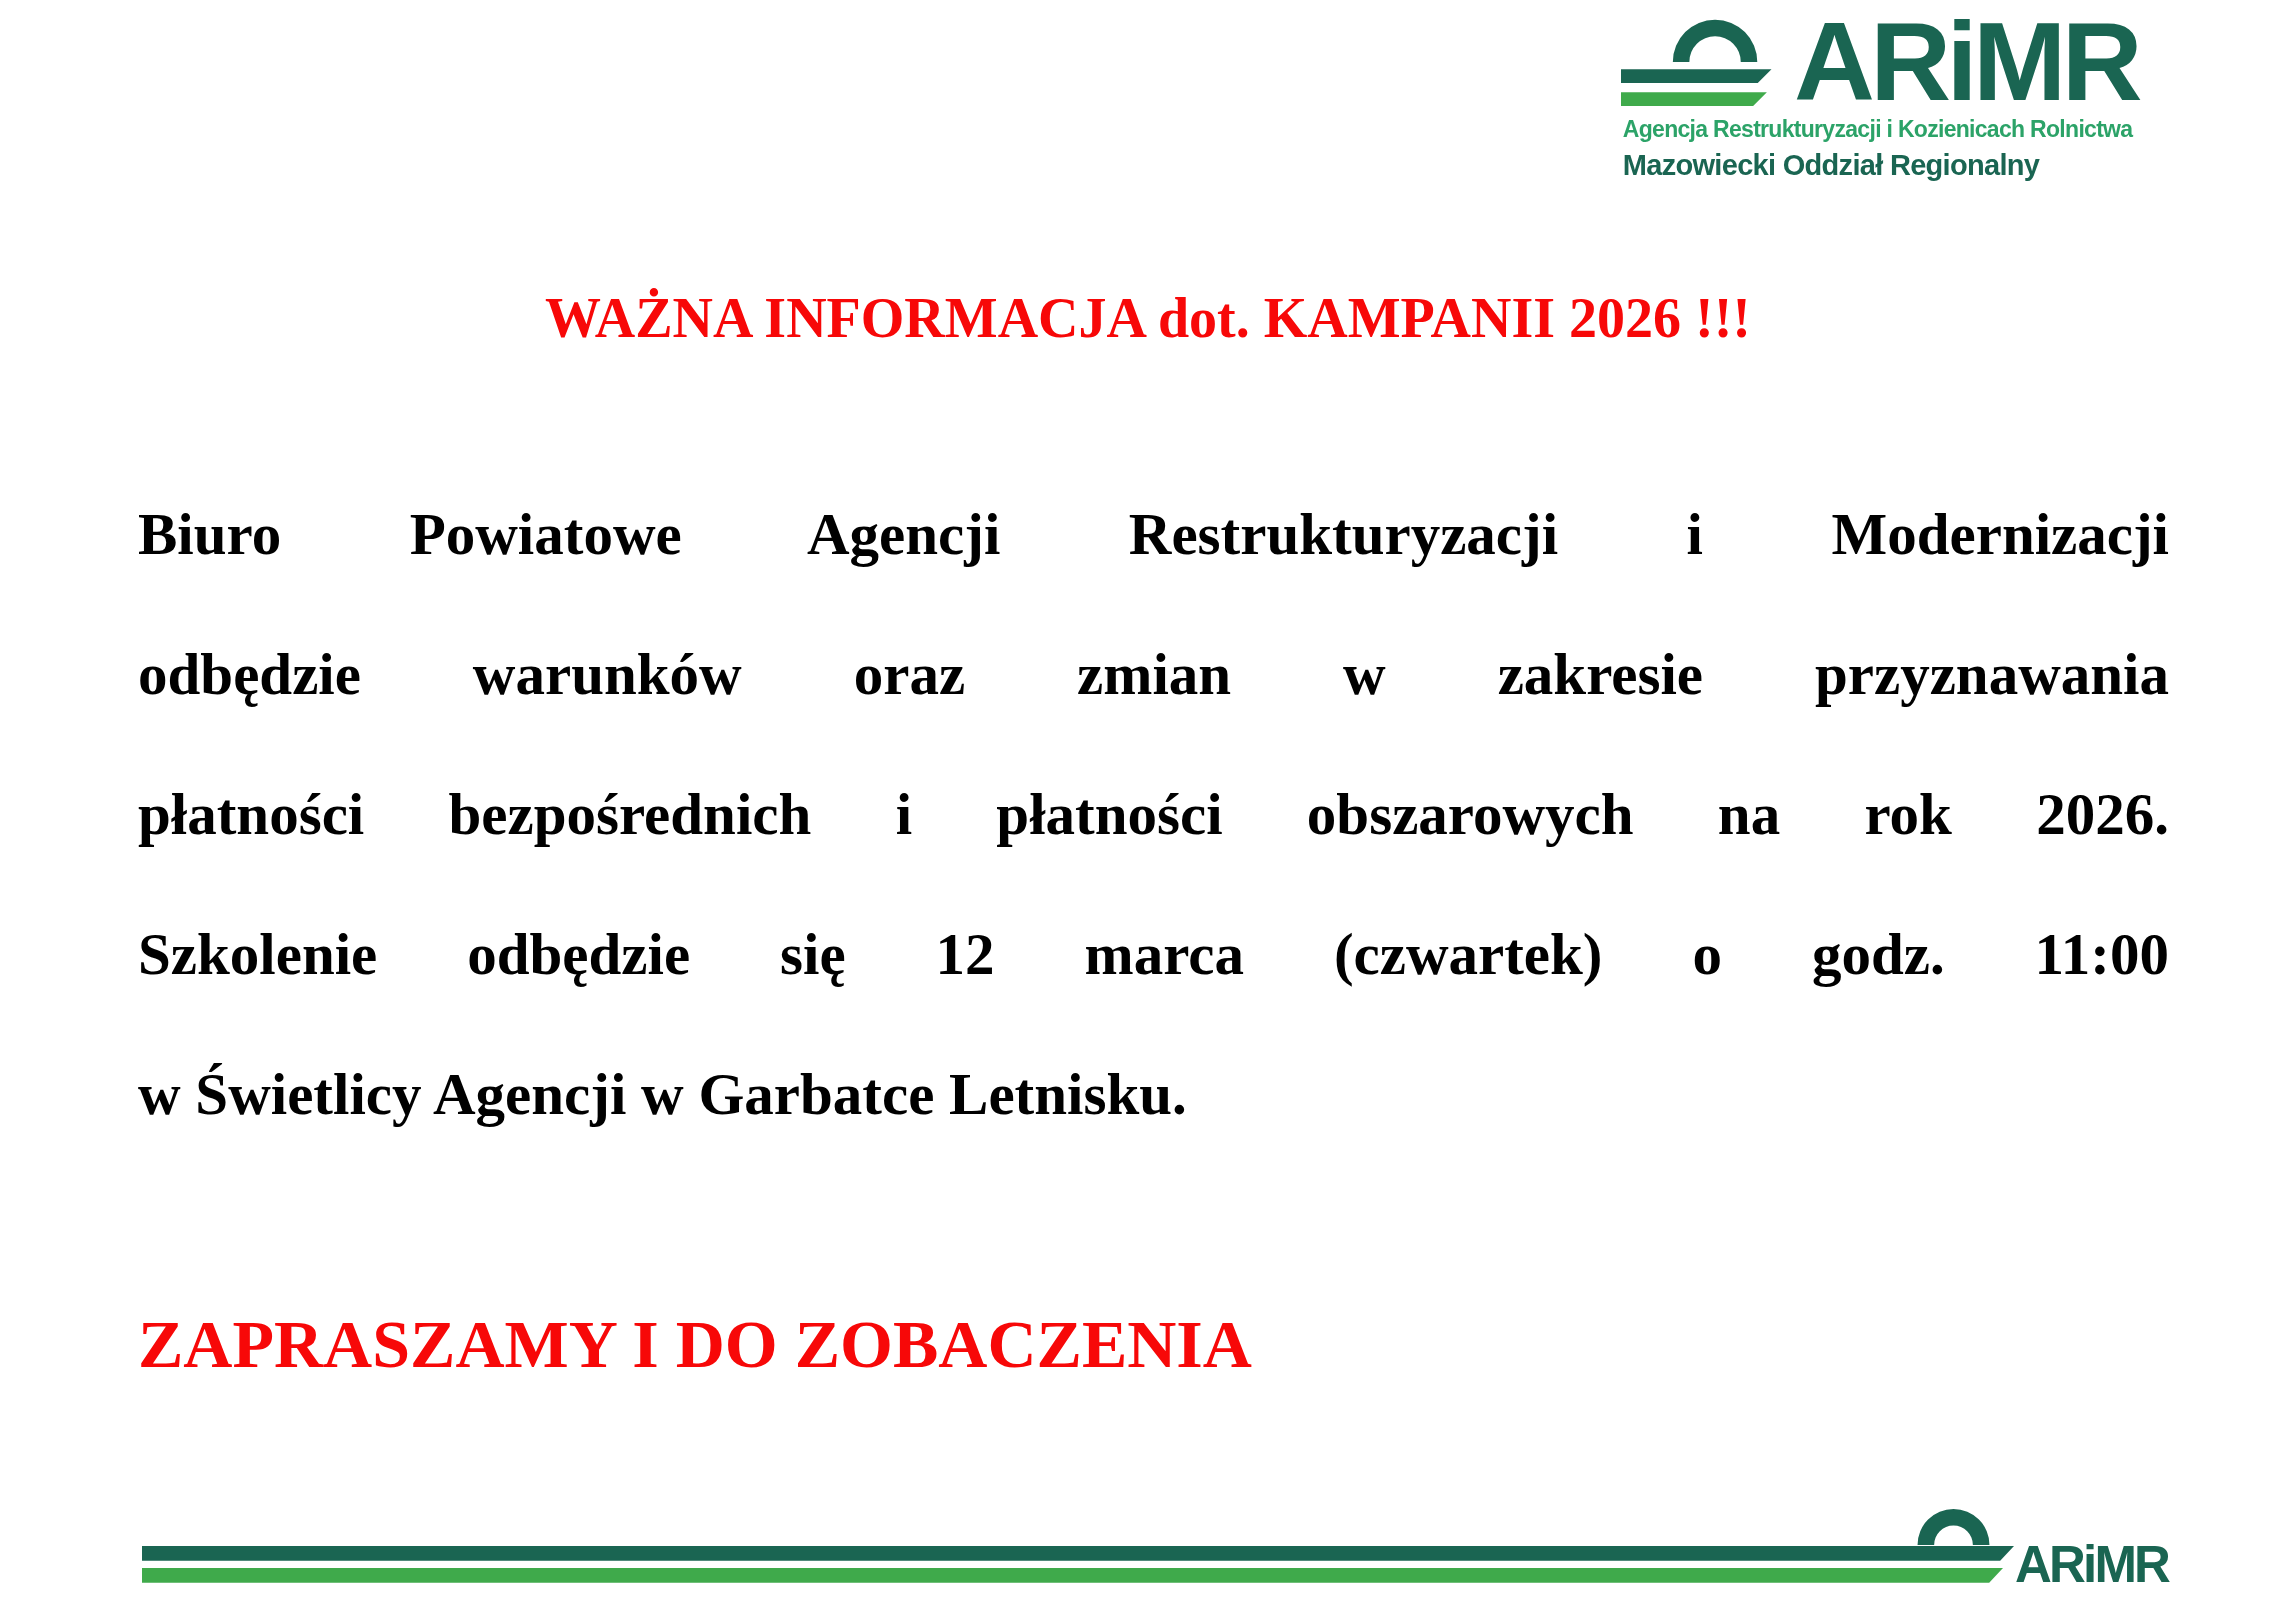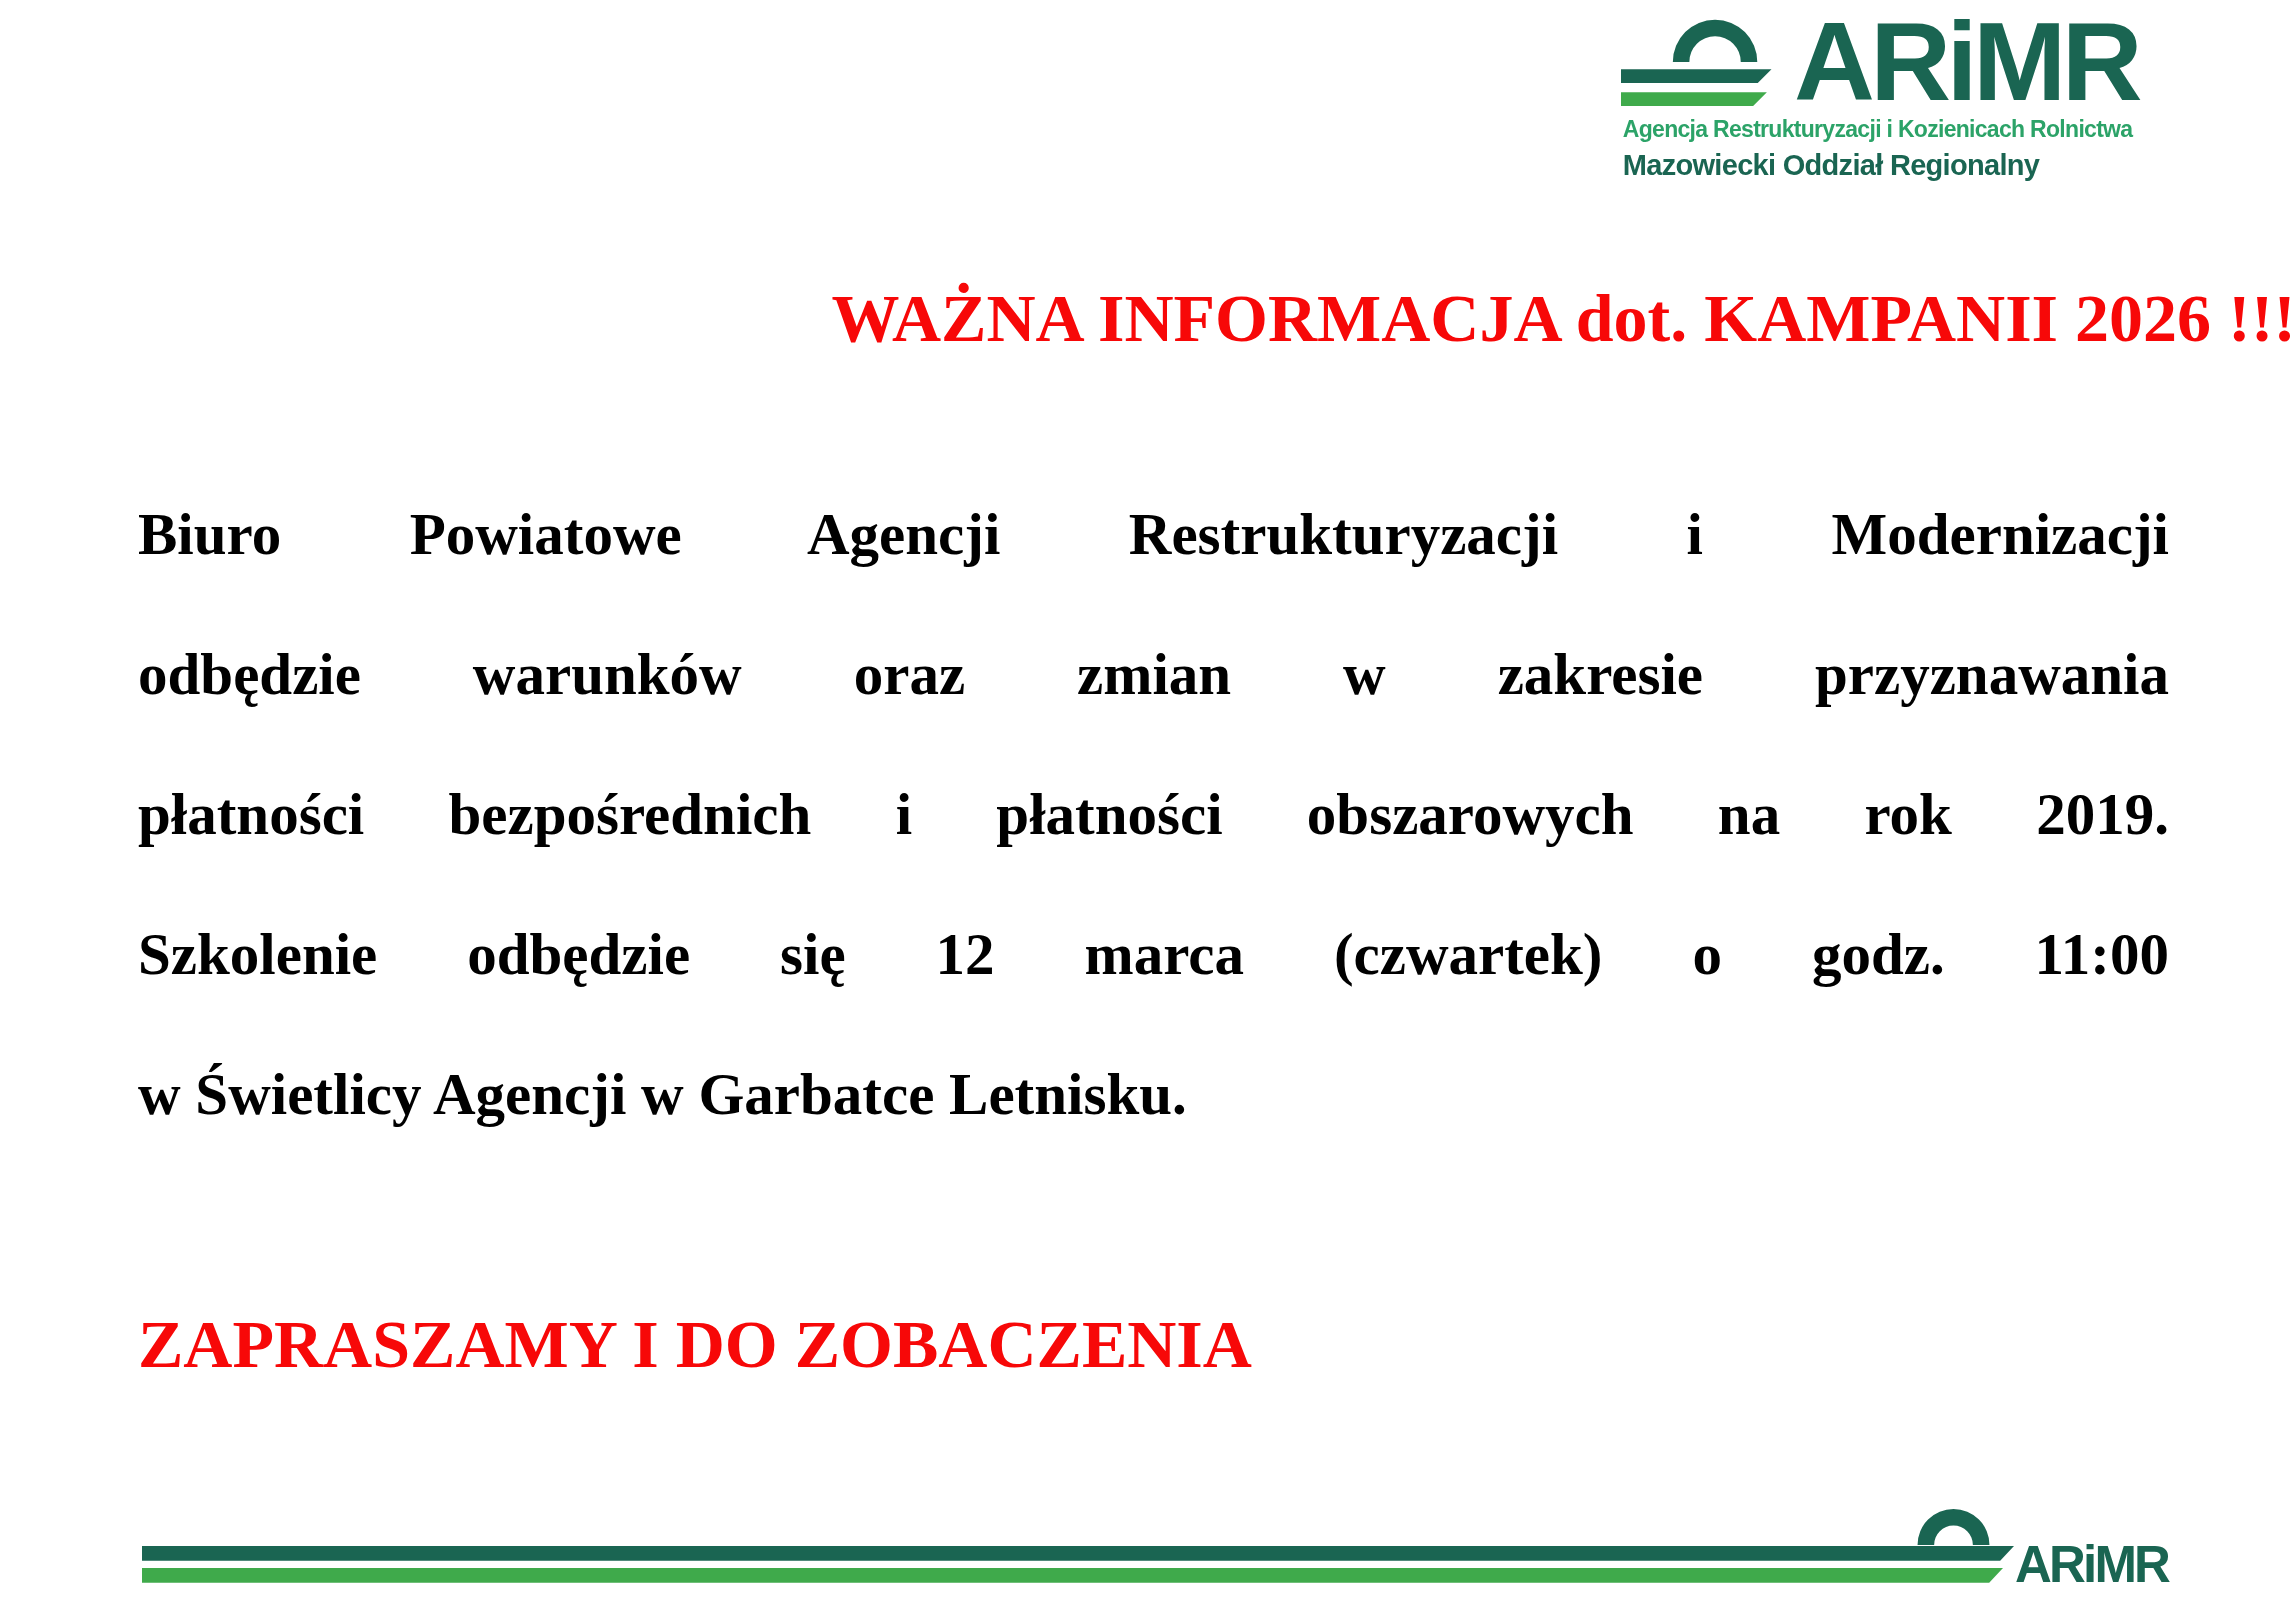--- a/index.html
+++ b/index.html
@@ -40,22 +40,22 @@
   .logo-sub2 {
     position: absolute; left: 1.8px; top: 134px;
     font-family: "Liberation Sans", sans-serif;
     font-weight: 700; font-size: 29px; letter-spacing: -0.7px;
     color: var(--dark-green); white-space: nowrap;
   }
 
   
   .headline {
     position: absolute; left: 0; top: 272px; width: 2296px;
-    text-align: right;
-    font-weight: 700; font-size: 68px; line-height: 92px;
+    text-align: center;
+    font-weight: 700; font-size: 56px; line-height: 92px;
     color: var(--red);
   }
 
   
   .body-text {
     position: absolute; left: 138px; top: 464px; width: 2031px;
     font-weight: 700; font-size: 59px; color: var(--text-black);
   }
   .body-line {
     height: 140px; line-height: 140px;
@@ -108,21 +108,21 @@
     <div class="logo-wordmark">ARiMR</div>
     <div class="logo-sub1">Agencja Restrukturyzacji i Kozienicach Rolnictwa</div>
     <div class="logo-sub2">Mazowiecki Oddział Regionalny</div>
   </div>
 
   <div class="headline">WAŻNA INFORMACJA dot. KAMPANII 2026 !!!</div>
 
   <div class="body-text">
     <div class="body-line">Biuro Powiatowe Agencji Restrukturyzacji i Modernizacji</div>
     <div class="body-line">odbędzie warunków oraz zmian w zakresie przyznawania</div>
-    <div class="body-line">płatności bezpośrednich i płatności obszarowych na rok 2019.</div>
+    <div class="body-line">płatności bezpośrednich i płatności obszarowych na rok 2026.</div>
     <div class="body-line">Szkolenie odbędzie się 12 marca (czwartek) o godz. 11:00</div>
     <div class="body-line last">w Świetlicy Agencji w Garbatce Letnisku.</div>
   </div>
 
   <div class="closing">ZAPRASZAMY I DO ZOBACZENIA</div>
 
   <div class="footer-bar-dark"></div>
   <div class="footer-bar-light"></div>
   <svg class="footer-arch-svg" viewBox="0 0 90 66" aria-hidden="true">
     <path class="fill-dark" d="M 6 66 A 39 39 0 0 1 84 66 L 66 66 A 21 21 0 0 0 24 66 Z"></path>

